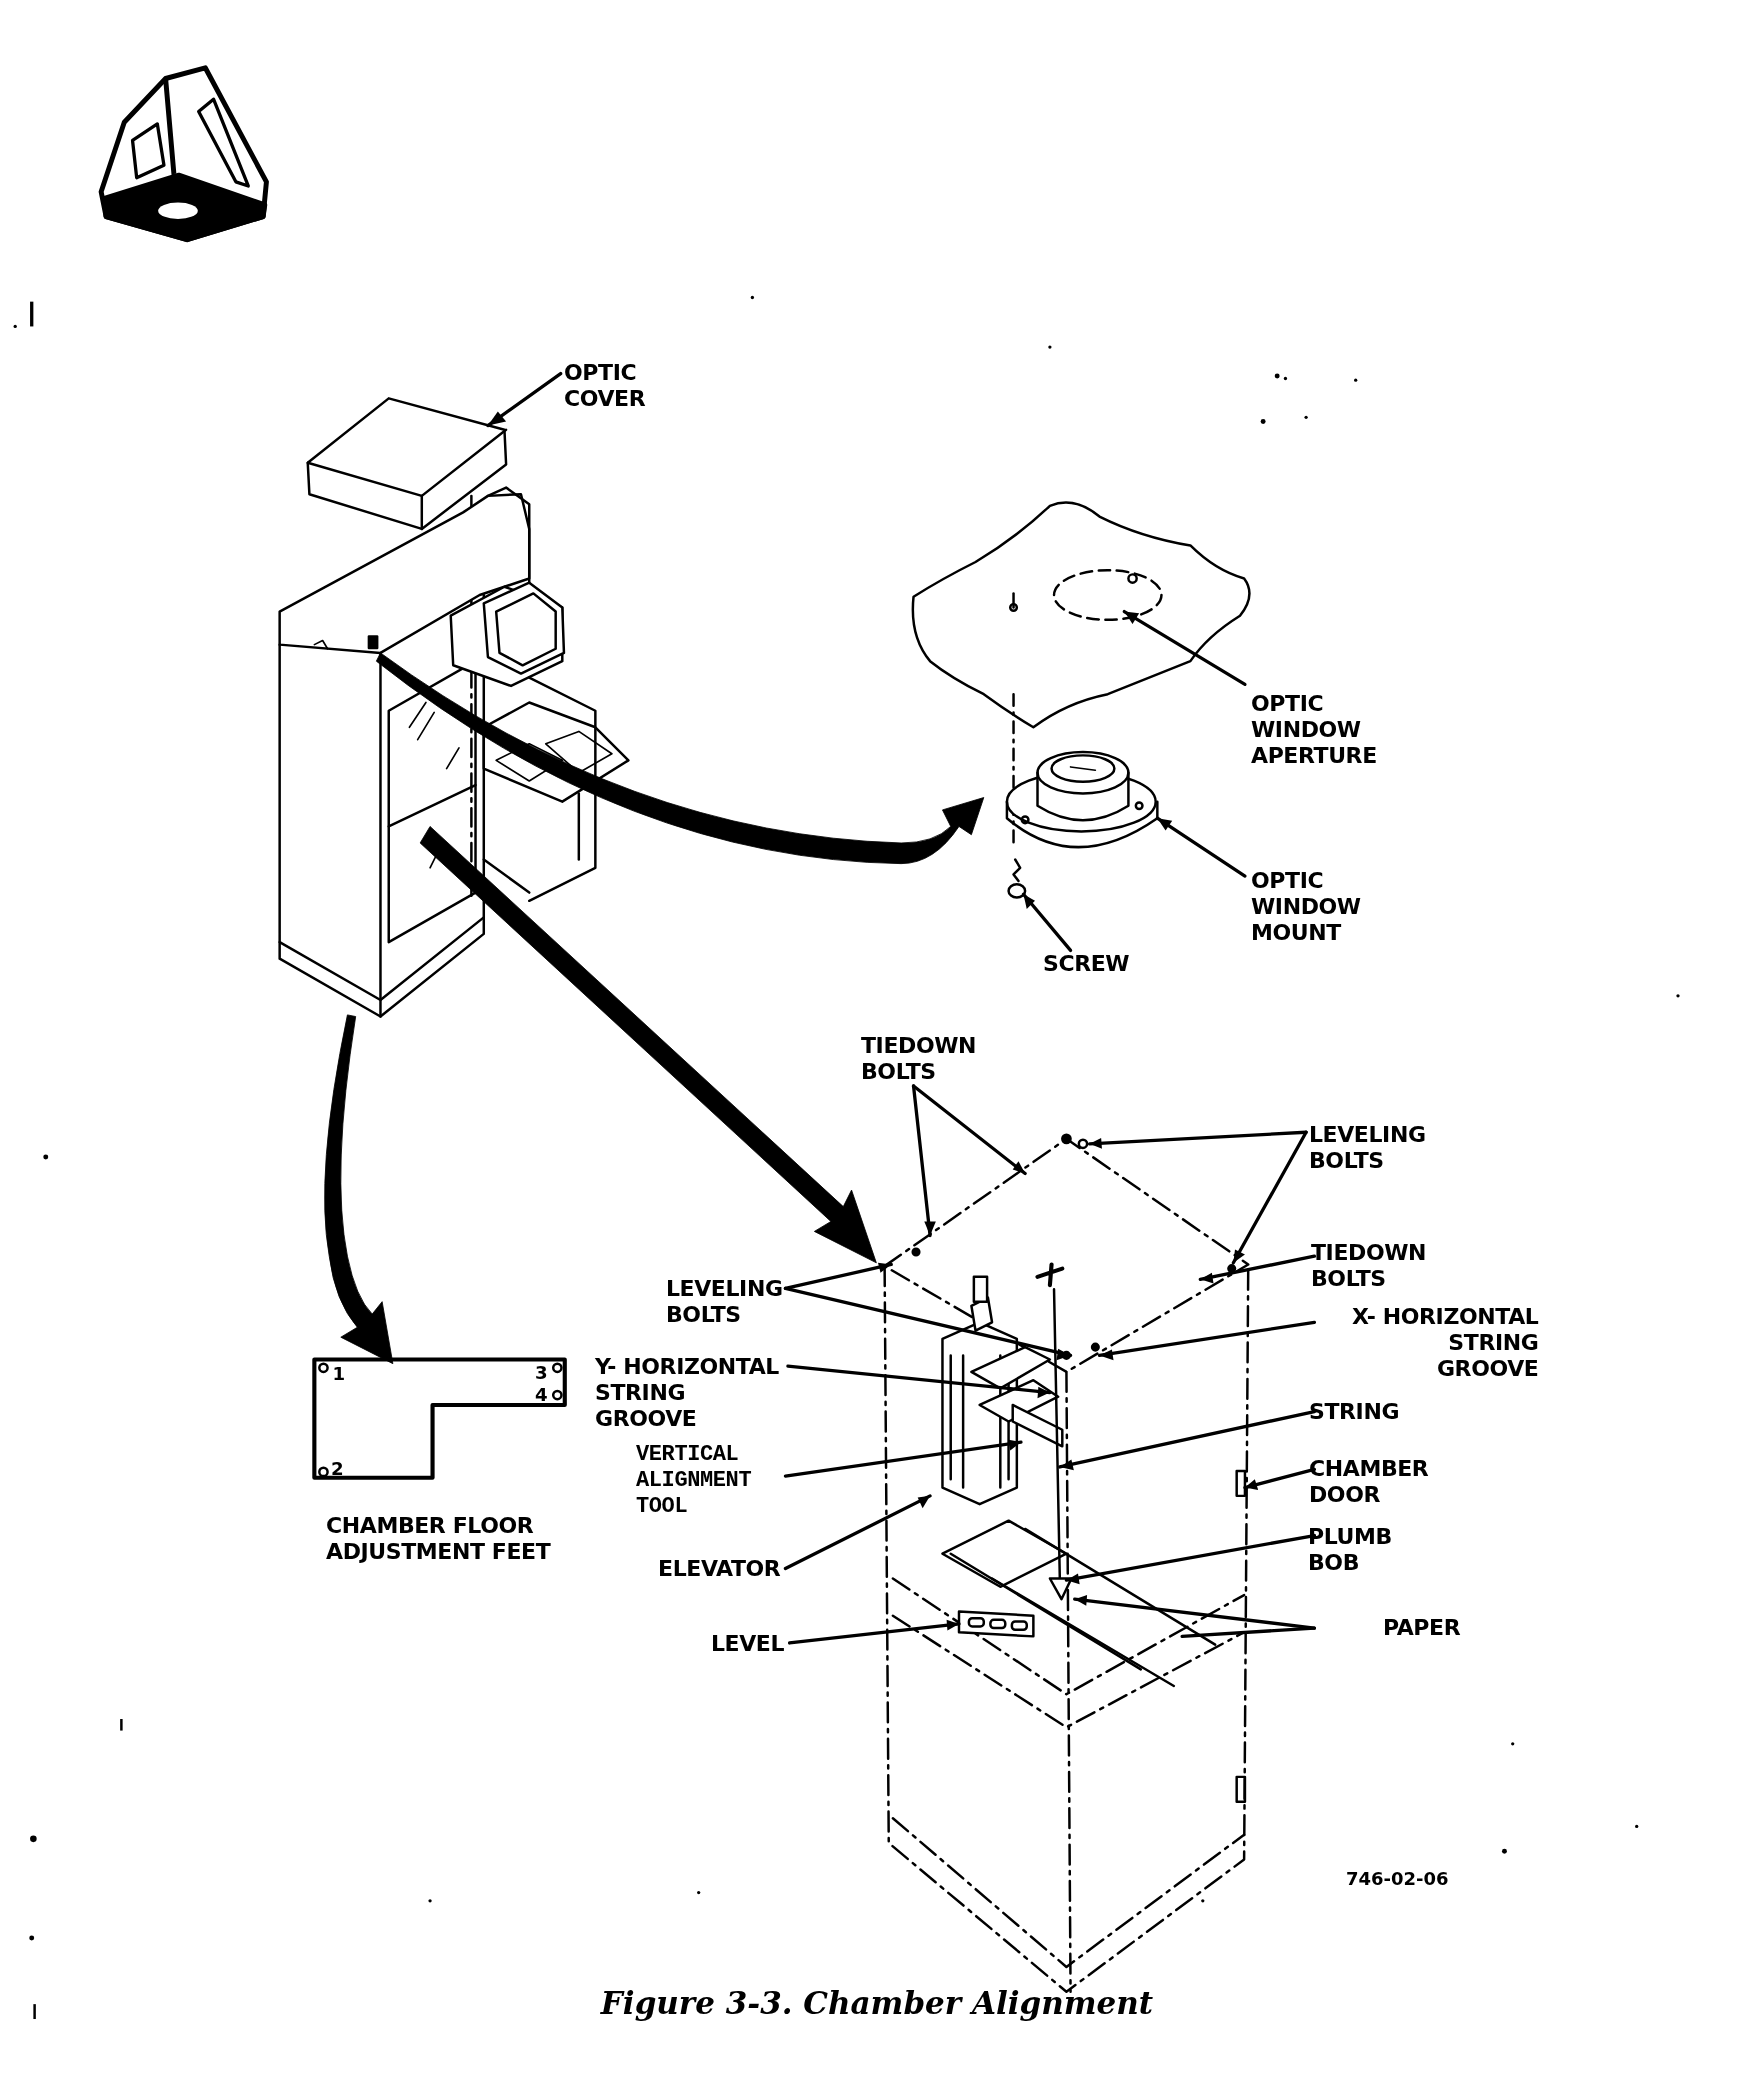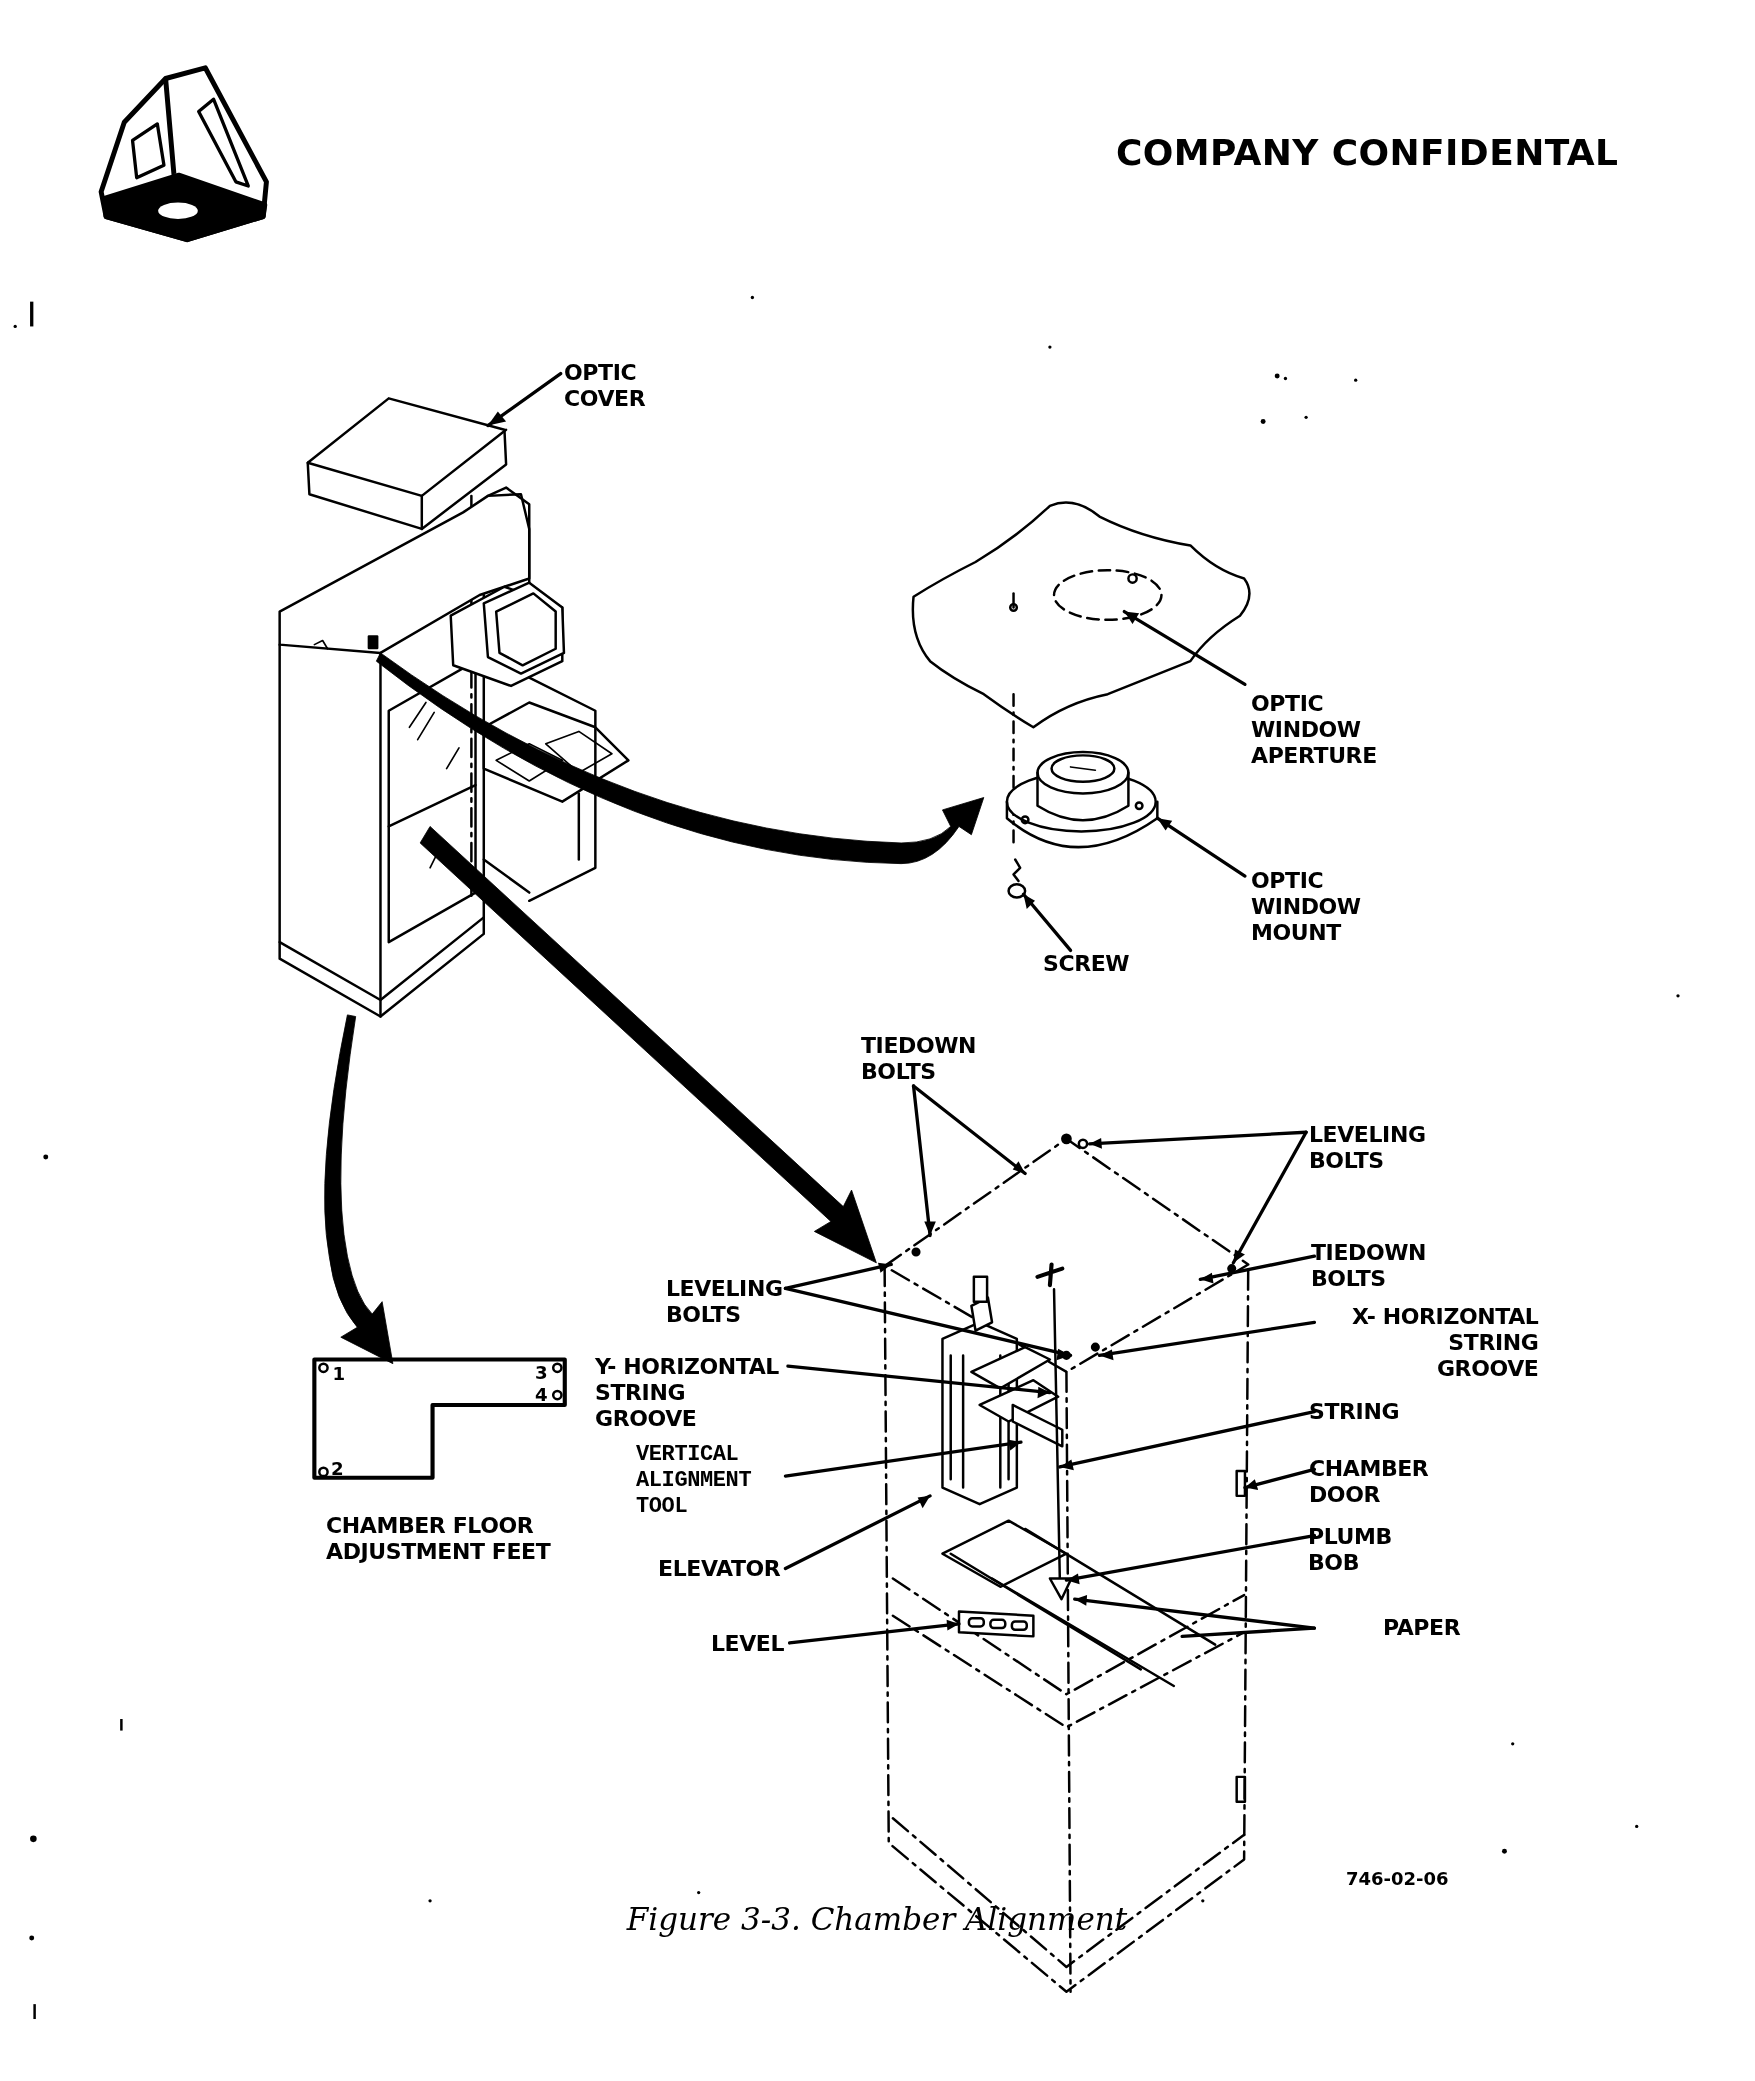--- a/index.html
+++ b/index.html
@@ -1,40 +1,39 @@
 <!DOCTYPE html>
 <html style="font-size:13.2px"><head>
 <meta charset="utf-8">
 <style>
   html, body { margin:0; padding:0; background:#ffffff; }
   body { width:1756px; height:2081px; position:relative; overflow:hidden; font-family:"DejaVu Sans", sans-serif; color:#000; }
   #stage { position:absolute; left:0; top:0; width:1756px; height:2081px; }
   .hdr-brand { position:absolute; left:285px; top:124px; font-family:"DejaVu Sans", sans-serif; font-size:45px; font-weight:bold; letter-spacing:-0.4px; }
   .hdr-conf { position:absolute; left:1116px; top:132px; font-family:"DejaVu Sans", sans-serif; font-size:36px; font-weight:bold; letter-spacing:0.4px; }
   .lbl { position:absolute; font-family:"DejaVu Sans", sans-serif; font-weight:bold; font-size:22px; line-height:26px; text-transform:uppercase; white-space:pre; letter-spacing:-0.4px; }
-  .caption { position:absolute; left:0; width:1754px; top:1901px; text-align:center; font-family:"DejaVu Serif", serif; font-style:italic; font-weight:normal; font-size:31px; }
+  .caption { position:absolute; left:0; width:1754px; top:1985px; text-align:center; font-family:"DejaVu Serif", serif; font-style:italic; font-weight:bold; font-size:31px; }
   .drawno { position:absolute; left:1346px; top:1868px; font-family:"DejaVu Sans", sans-serif; font-weight:bold; font-size:18px; }
   svg { position:absolute; left:0; top:0; }
 </style>
 </head>
 <body>
 
 <div id="stage">
 
   <svg width="1756" height="2081" style="pointer-events:none" viewBox="0 0 2124 2518">
     <g stroke="#000" stroke-width="6" fill="#fff" stroke-linejoin="round">
       <path d="M200,95 L248,82 L322,220 L318,262 L226,290 L128,262 L122,232 L150,148 Z"></path>
       <path d="M200,95 L210,210 L218,240 L318,262" fill="none"></path>
       <path d="M128,262 L226,290 L318,262 L320,248 L216,212 L126,240 Z" fill="#000"></path>
       <path d="M240,135 L285,220 L300,225 L258,120 Z" fill="none" stroke-width="4"></path>
       <path d="M160,170 L190,150 L198,200 L165,215 Z" fill="none" stroke-width="4"></path>
       <ellipse cx="215" cy="255" rx="24" ry="10" fill="#fff" stroke="none"></ellipse>
     </g>
   </svg>
-  <div class="hdr-conf">COMPANY CONFIDENTAL</div>
 
   <svg width="1756" height="2081" viewBox="0 0 2124 2518">
     <g fill="none" stroke="#000" stroke-width="3" stroke-linejoin="round" stroke-linecap="round">
 
       <g>
         <path d="M372,560 L470,482 L610,520 L612,562 L510,640 L374,598 Z" fill="#fff"></path>
         <path d="M372,560 L510,600 L612,520"></path>
         <path d="M510,600 L510,640"></path>
         <line x1="570" y1="600" x2="570" y2="1090" stroke-dasharray="22,8,4,8"></line>
       </g>

